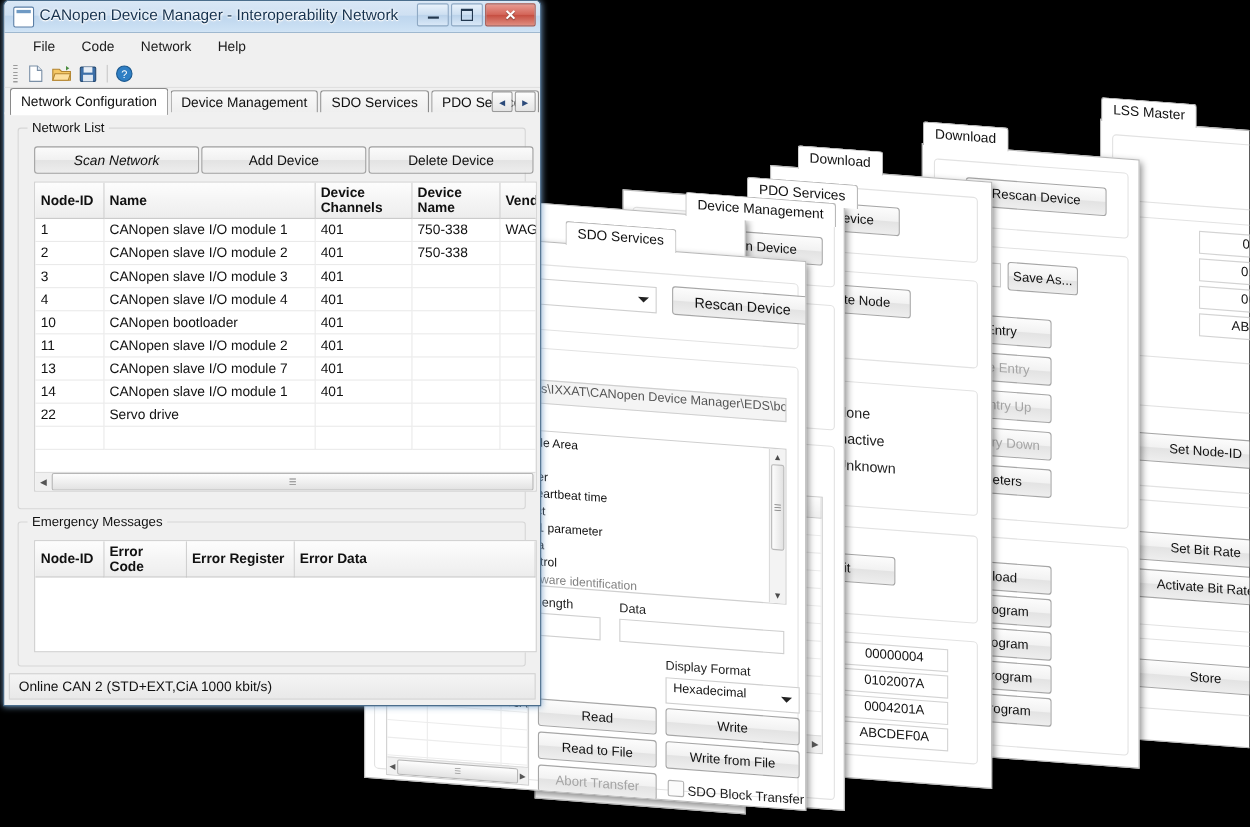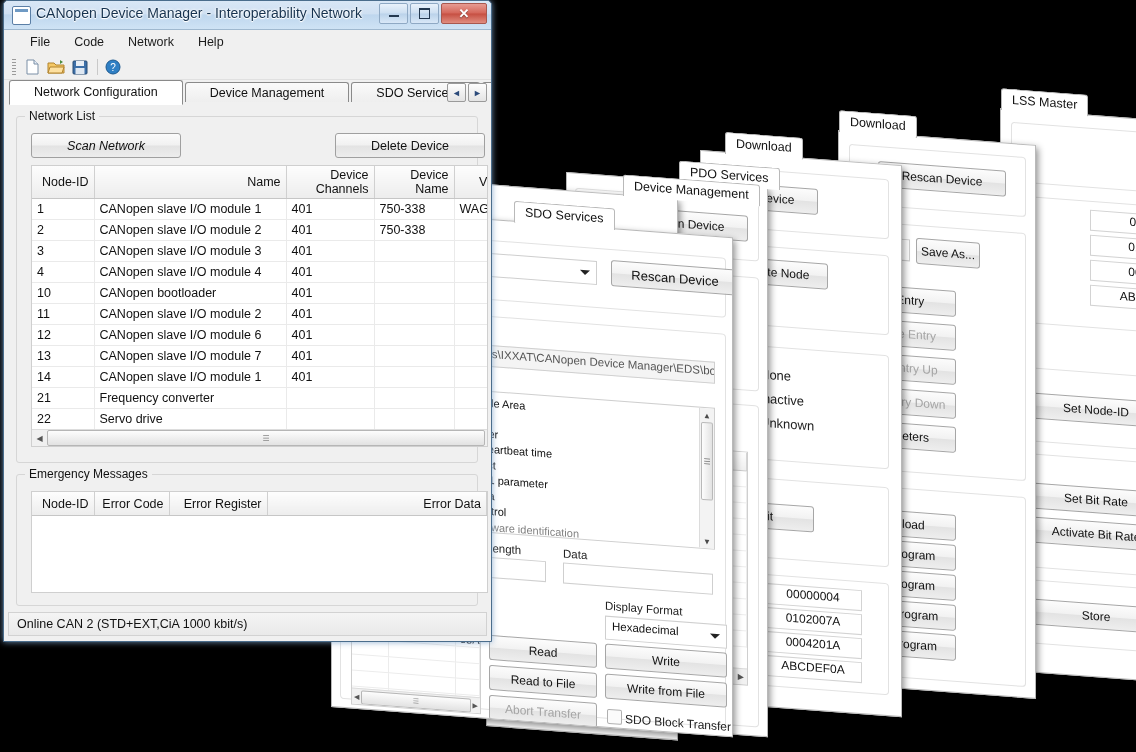--- a/index.html
+++ b/index.html
@@ -56,21 +56,21 @@
   .toolbar{height:25px;background:#f0f0f0;display:flex;align-items:center;padding-left:8px;
     border-bottom:1px solid #e0e0e0;}
   .tb-grip{width:4px;height:16px;margin-right:5px;
     background:repeating-linear-gradient(to bottom,#9a9a9a 0 1px,transparent 1px 3px);}
   .tbi{width:22px;height:20px;position:relative;margin-right:2px;}
   .tb-sep{width:1px;height:16px;background:#c9c9c9;margin:0 4px;}
 
   .tabstrip{height:24px;background:#f0f0f0;position:relative;display:flex;align-items:flex-end;
     padding-left:5px;border-bottom:1px solid #8a8a8a;}
   .tab{
-    height:21px;line-height:21px;padding:0 24px;font-size:12.5px;color:#111;
+    height:21px;line-height:21px;padding:0 9px;font-size:12.5px;color:#111;
     background:linear-gradient(to bottom,#fafafa,#ededed);
     border:1px solid #8a8a8a;border-bottom:none;border-radius:3px 3px 0 0;margin-right:2px;
     white-space:nowrap;
   }
   .tab.sel{background:#fff;height:23px;line-height:23px;border-bottom:1px solid #fff;
      position:relative;z-index:3;margin-bottom:-1px;}
   .tabnav{position:absolute;right:4px;bottom:2px;display:flex;gap:2px;}
   .tabnav div{width:17px;height:17px;border:1px solid #9a9a9a;background:linear-gradient(to bottom,#fdfdfd,#e4e4e4);
      font-size:9px;color:#2b4a7a;display:flex;align-items:center;justify-content:center;border-radius:2px;}
 
@@ -83,21 +83,21 @@
     border:1px solid #a0a0a0;border-radius:3px;
     background:linear-gradient(to bottom,#fbfbfb 0%,#f1f1f1 48%,#e3e3e3 52%,#ededed 100%);
     font-size:12.5px;color:#111;display:flex;align-items:center;justify-content:center;
     font-family:"Liberation Sans",sans-serif;
   }
 
   table.grid{border-collapse:collapse;width:100%;table-layout:fixed;font-size:12.5px;}
   table.grid th{
     background:linear-gradient(to bottom,#fdfdfd,#ededed);
     border-right:1px solid #d0d0d0;border-bottom:1px solid #c6c6c6;
-    font-weight:normal;text-align:right;padding:2px 5px;height:19px;color:#111;
+    font-weight:bold;text-align:left;padding:2px 5px;height:19px;color:#111;
   }
   table.grid td{border-right:1px solid #eaeaea;border-bottom:1px solid #eaeaea;
     padding:1px 5px;height:18px;color:#111;white-space:nowrap;overflow:hidden;}
 
   .hscroll{height:16px;background:#f0f0f0;border-top:1px solid #ddd;display:flex;align-items:center;}
   .hs-arrow{width:15px;height:15px;display:flex;align-items:center;justify-content:center;font-size:8px;color:#555;}
   .hs-thumb{height:14px;background:linear-gradient(to bottom,#fdfdfd,#e2e2e2);border:1px solid #b6b6b6;
     border-radius:2px;display:flex;align-items:center;justify-content:center;font-size:8px;color:#888;}
 
   .statusbar{position:absolute;left:4px;right:4px;bottom:5px;height:22px;
@@ -563,20 +563,21 @@
         <div>◄</div>
         <div>►</div>
       </div>
     </div>
 
     <div class="page">
 
       <div class="grp" style="left:12px;top:14px;width:460px;height:345px;">
         <div class="lg">Network List</div>
         <div class="btn" style="position:absolute;left:14px;top:16px;width:148px;height:23px;font-style:italic;">Scan Network</div>
+        <div class="btn" style="position:absolute;left:166px;top:16px;width:148px;height:23px;">Add Device</div>
         <div class="btn" style="position:absolute;left:318px;top:16px;width:148px;height:23px;">Delete Device</div>
 
         <div style="position:absolute;left:14px;top:48px;width:455px;height:280px;border:1px solid #cfcfcf;background:#fff;overflow:hidden;">
           <table class="grid">
             <colgroup>
                 <col style="width:62px">
                 <col style="width:192px">
                 <col style="width:88px">
                 <col style="width:80px">
                 <col style="width:70px">
@@ -627,44 +628,30 @@
                   <td></td>
                 </tr>
               <tr>
                   <td>11</td>
                   <td>CANopen slave I/O module 2</td>
                   <td>401</td>
                   <td></td>
                   <td></td>
                 </tr>
               <tr>
-                  <td>12</td>
-                  <td>CANopen slave I/O module 6</td>
-                  <td>401</td>
-                  <td></td>
-                  <td></td>
-                </tr>
-              <tr>
                   <td>13</td>
                   <td>CANopen slave I/O module 7</td>
                   <td>401</td>
                   <td></td>
                   <td></td>
                 </tr>
               <tr>
                   <td>14</td>
                   <td>CANopen slave I/O module 1</td>
                   <td>401</td>
-                  <td></td>
-                  <td></td>
-                </tr>
-              <tr>
-                  <td>21</td>
-                  <td>Frequency converter</td>
-                  <td></td>
                   <td></td>
                   <td></td>
                 </tr>
               <tr>
                   <td>22</td>
                   <td>Servo drive</td>
                   <td></td>
                   <td></td>
                   <td></td>
                 </tr>

